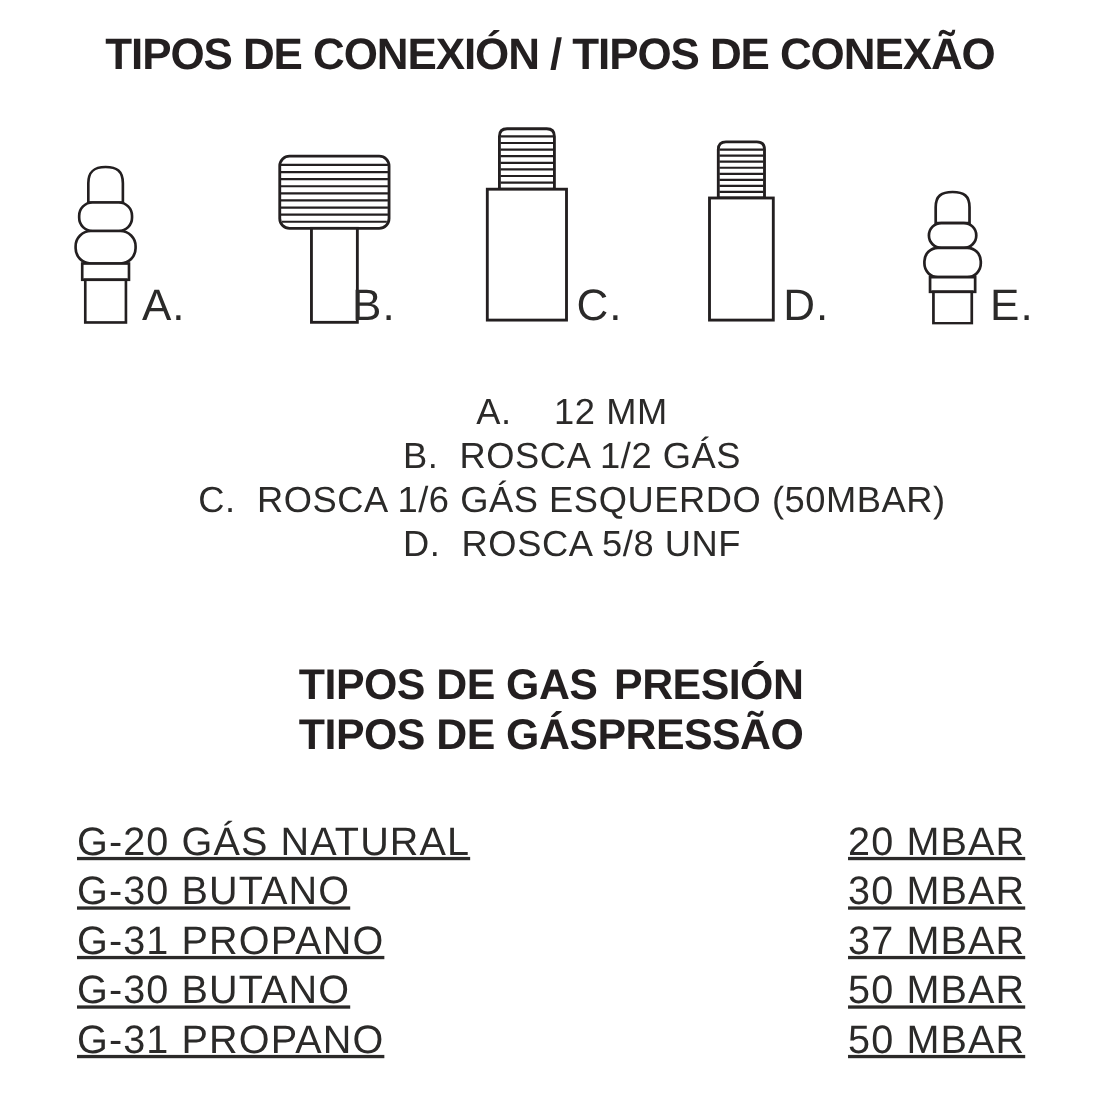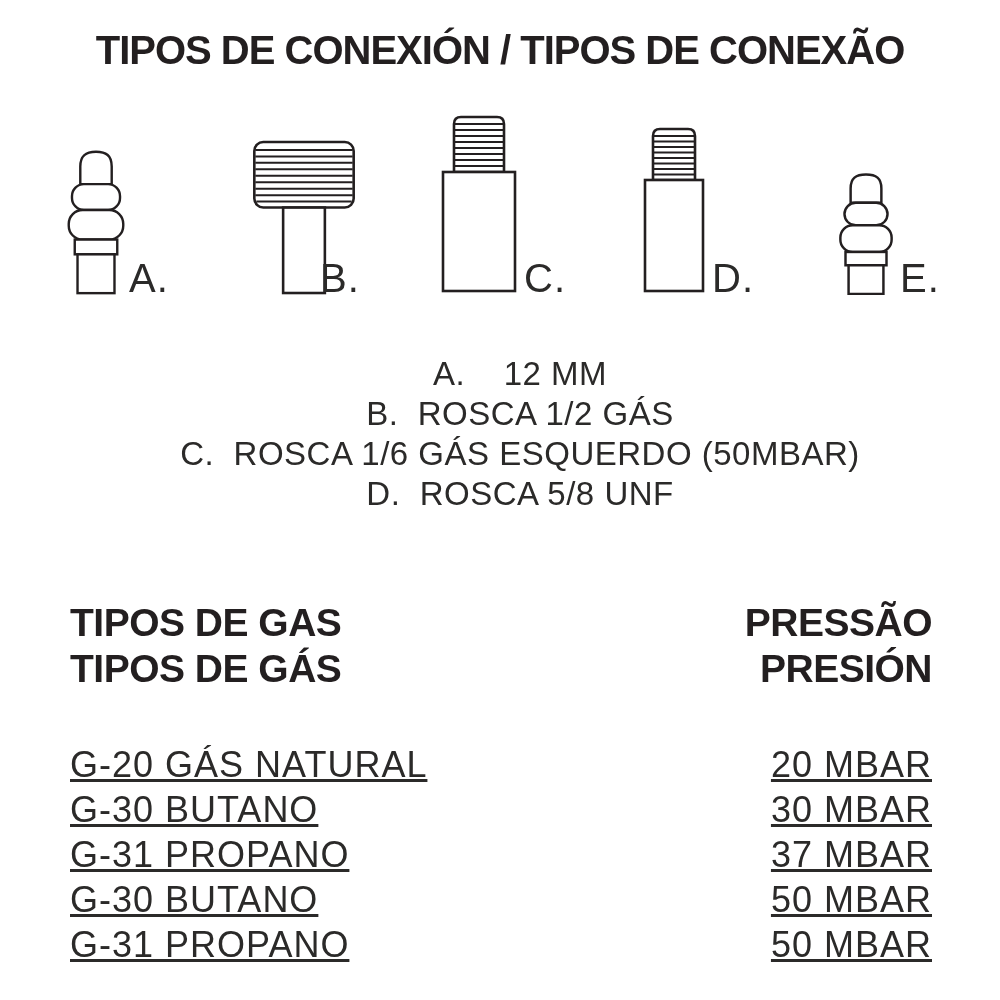--- a/index.html
+++ b/index.html
@@ -46,21 +46,21 @@
     line-height: 40px;
     letter-spacing: 0.5px;
     color: #2b2a29;
   }
   .gas-table {
     position: absolute;
     left: 70px; right: 68px; top: 600px;
   }
   .table-header {
     display: flex;
-    justify-content: space-between;
+    justify-content: center;
     align-items: flex-start;
   }
   .header-col {
     font-size: 39px;
     font-weight: 800;
     line-height: 46px;
     letter-spacing: -0.5px;
     color: #231f20;
   }
   .header-col.right { text-align: right; }
@@ -167,22 +167,22 @@
     <div class="legend-line">D.  ROSCA 5/8 UNF</div>
   </div>
 
   <div class="gas-table">
     <div class="table-header">
       <div class="header-col">
         <div>TIPOS DE GAS</div>
         <div>TIPOS DE GÁS</div>
       </div>
       <div class="header-col right">
+        <div>PRESIÓN</div>
         <div>PRESSÃO</div>
-        <div>PRESIÓN</div>
       </div>
     </div>
     <div class="table-rows">
       <div class="table-row">
         <span class="cell-gas">G-20 GÁS NATURAL</span>
         <span class="cell-pressure">20 MBAR</span>
       </div>
       <div class="table-row">
         <span class="cell-gas">G-30 BUTANO</span>
         <span class="cell-pressure">30 MBAR</span>

